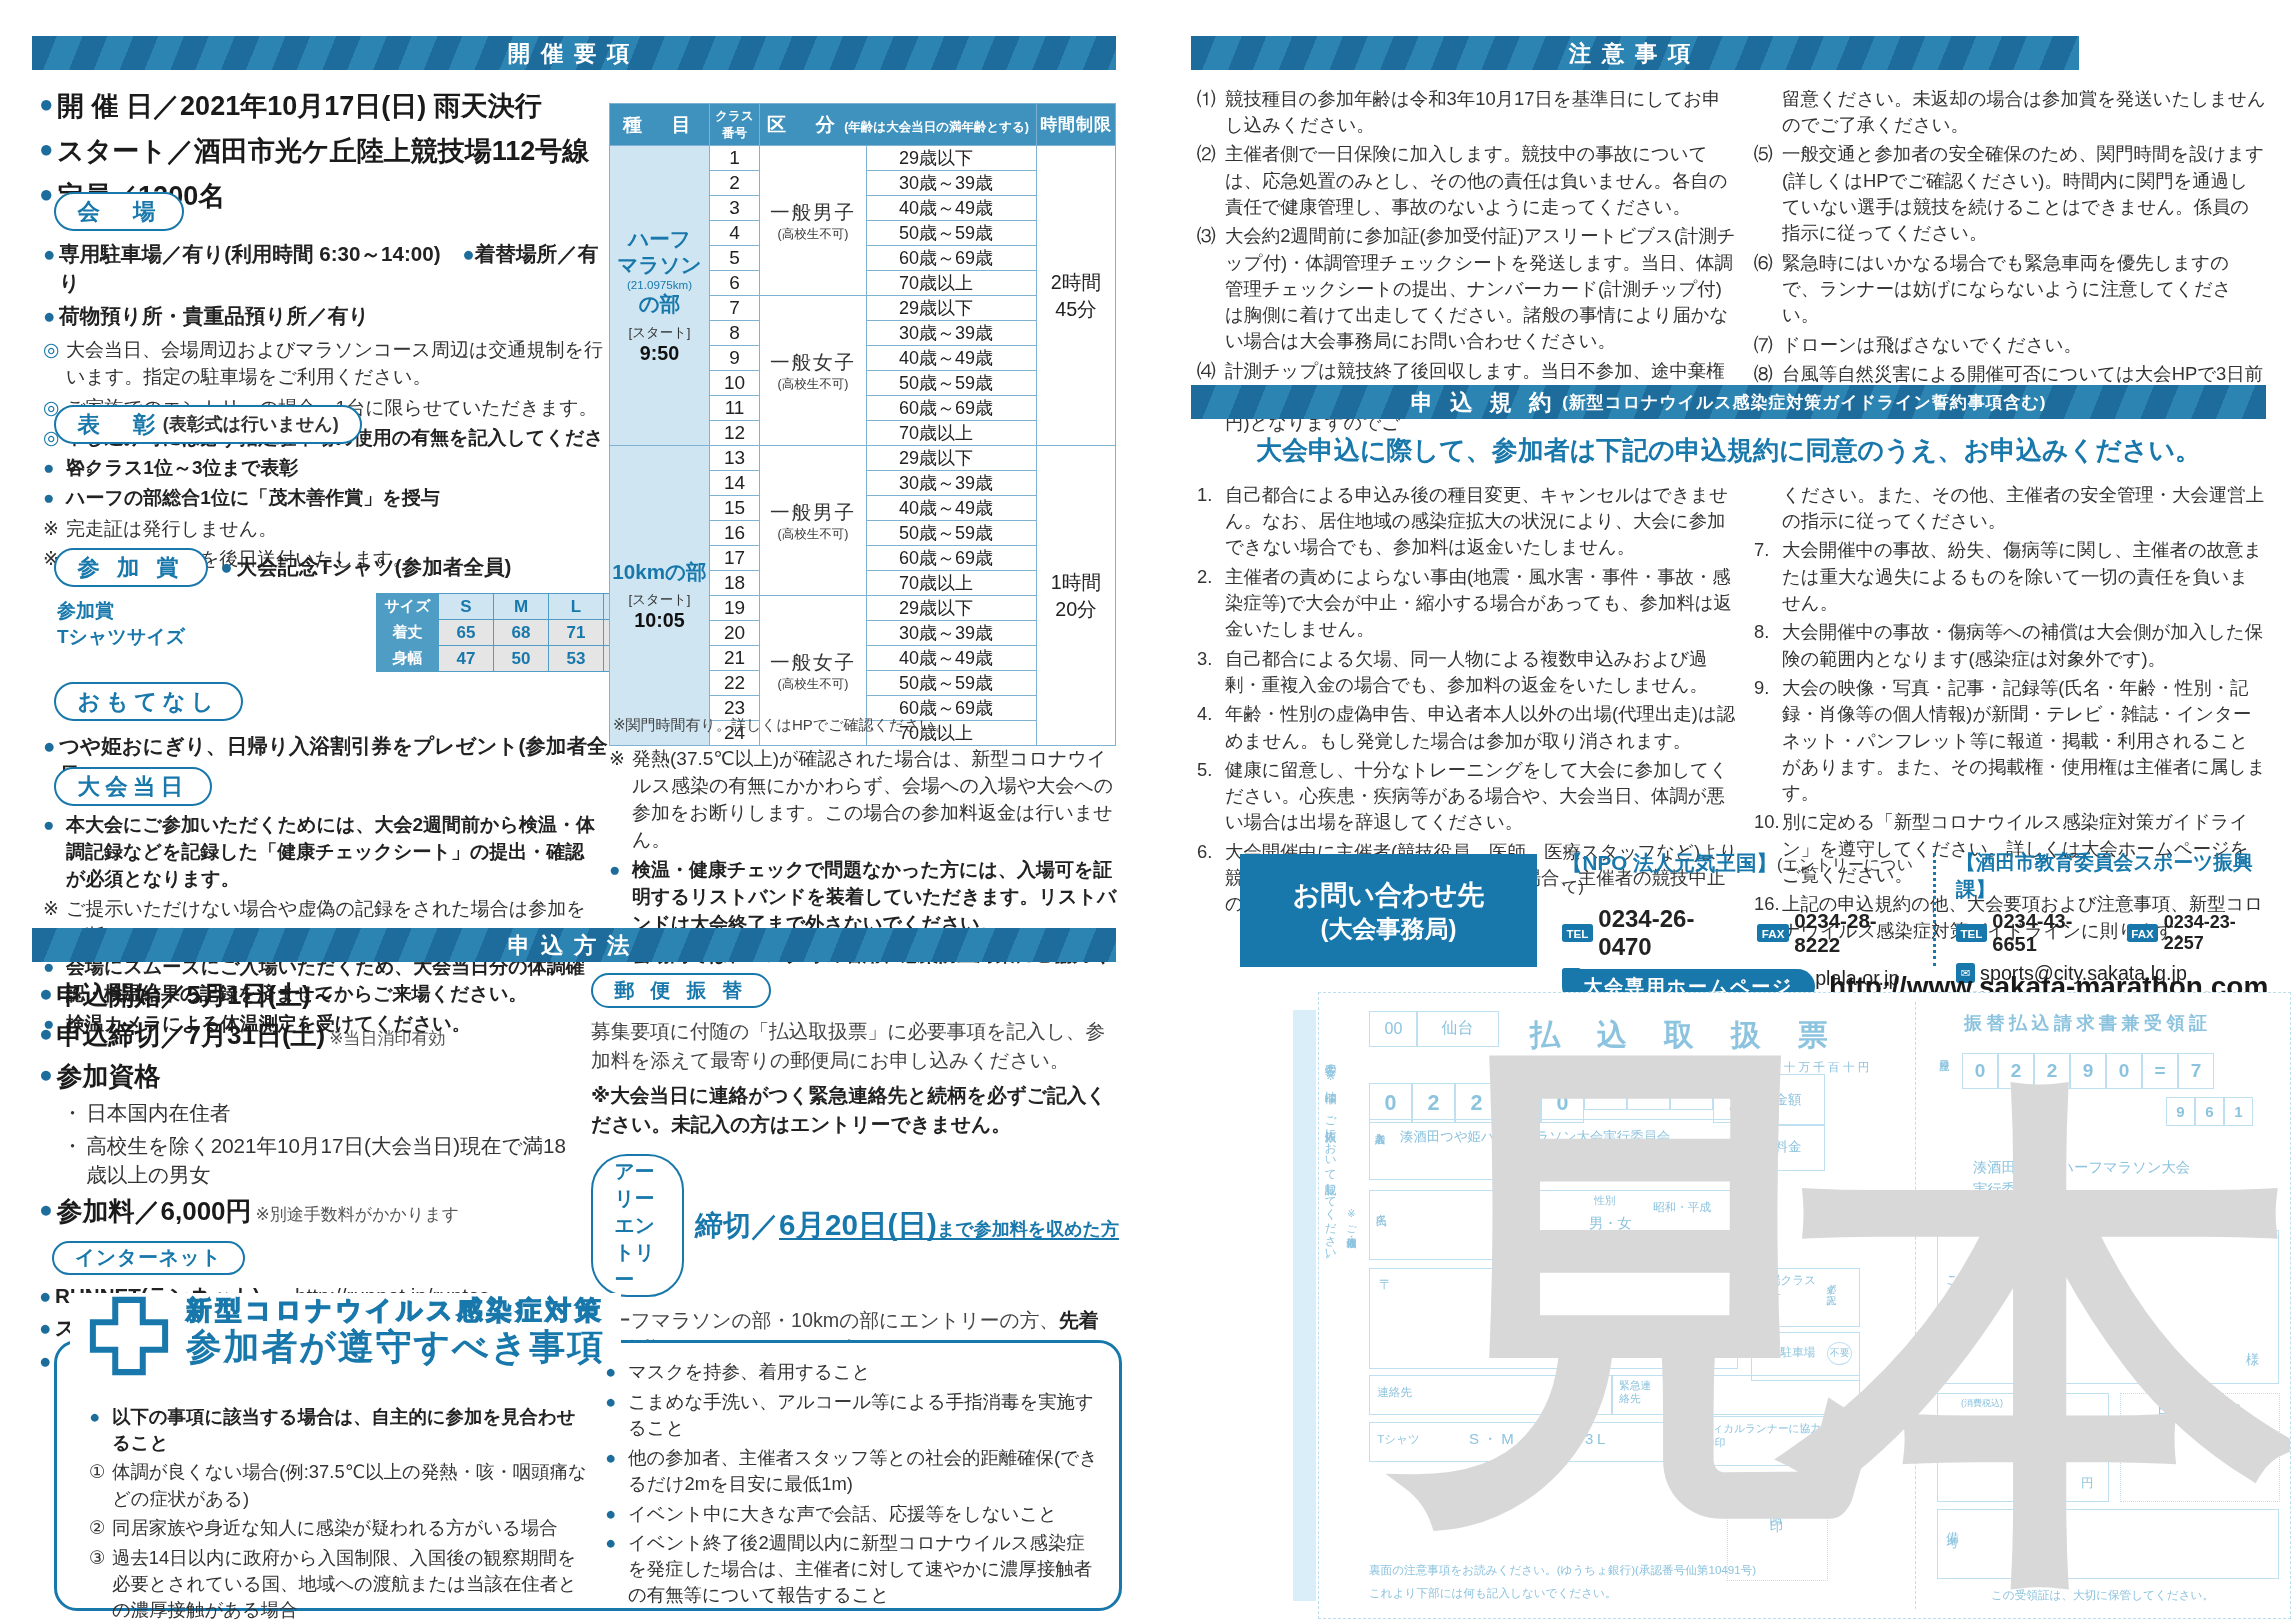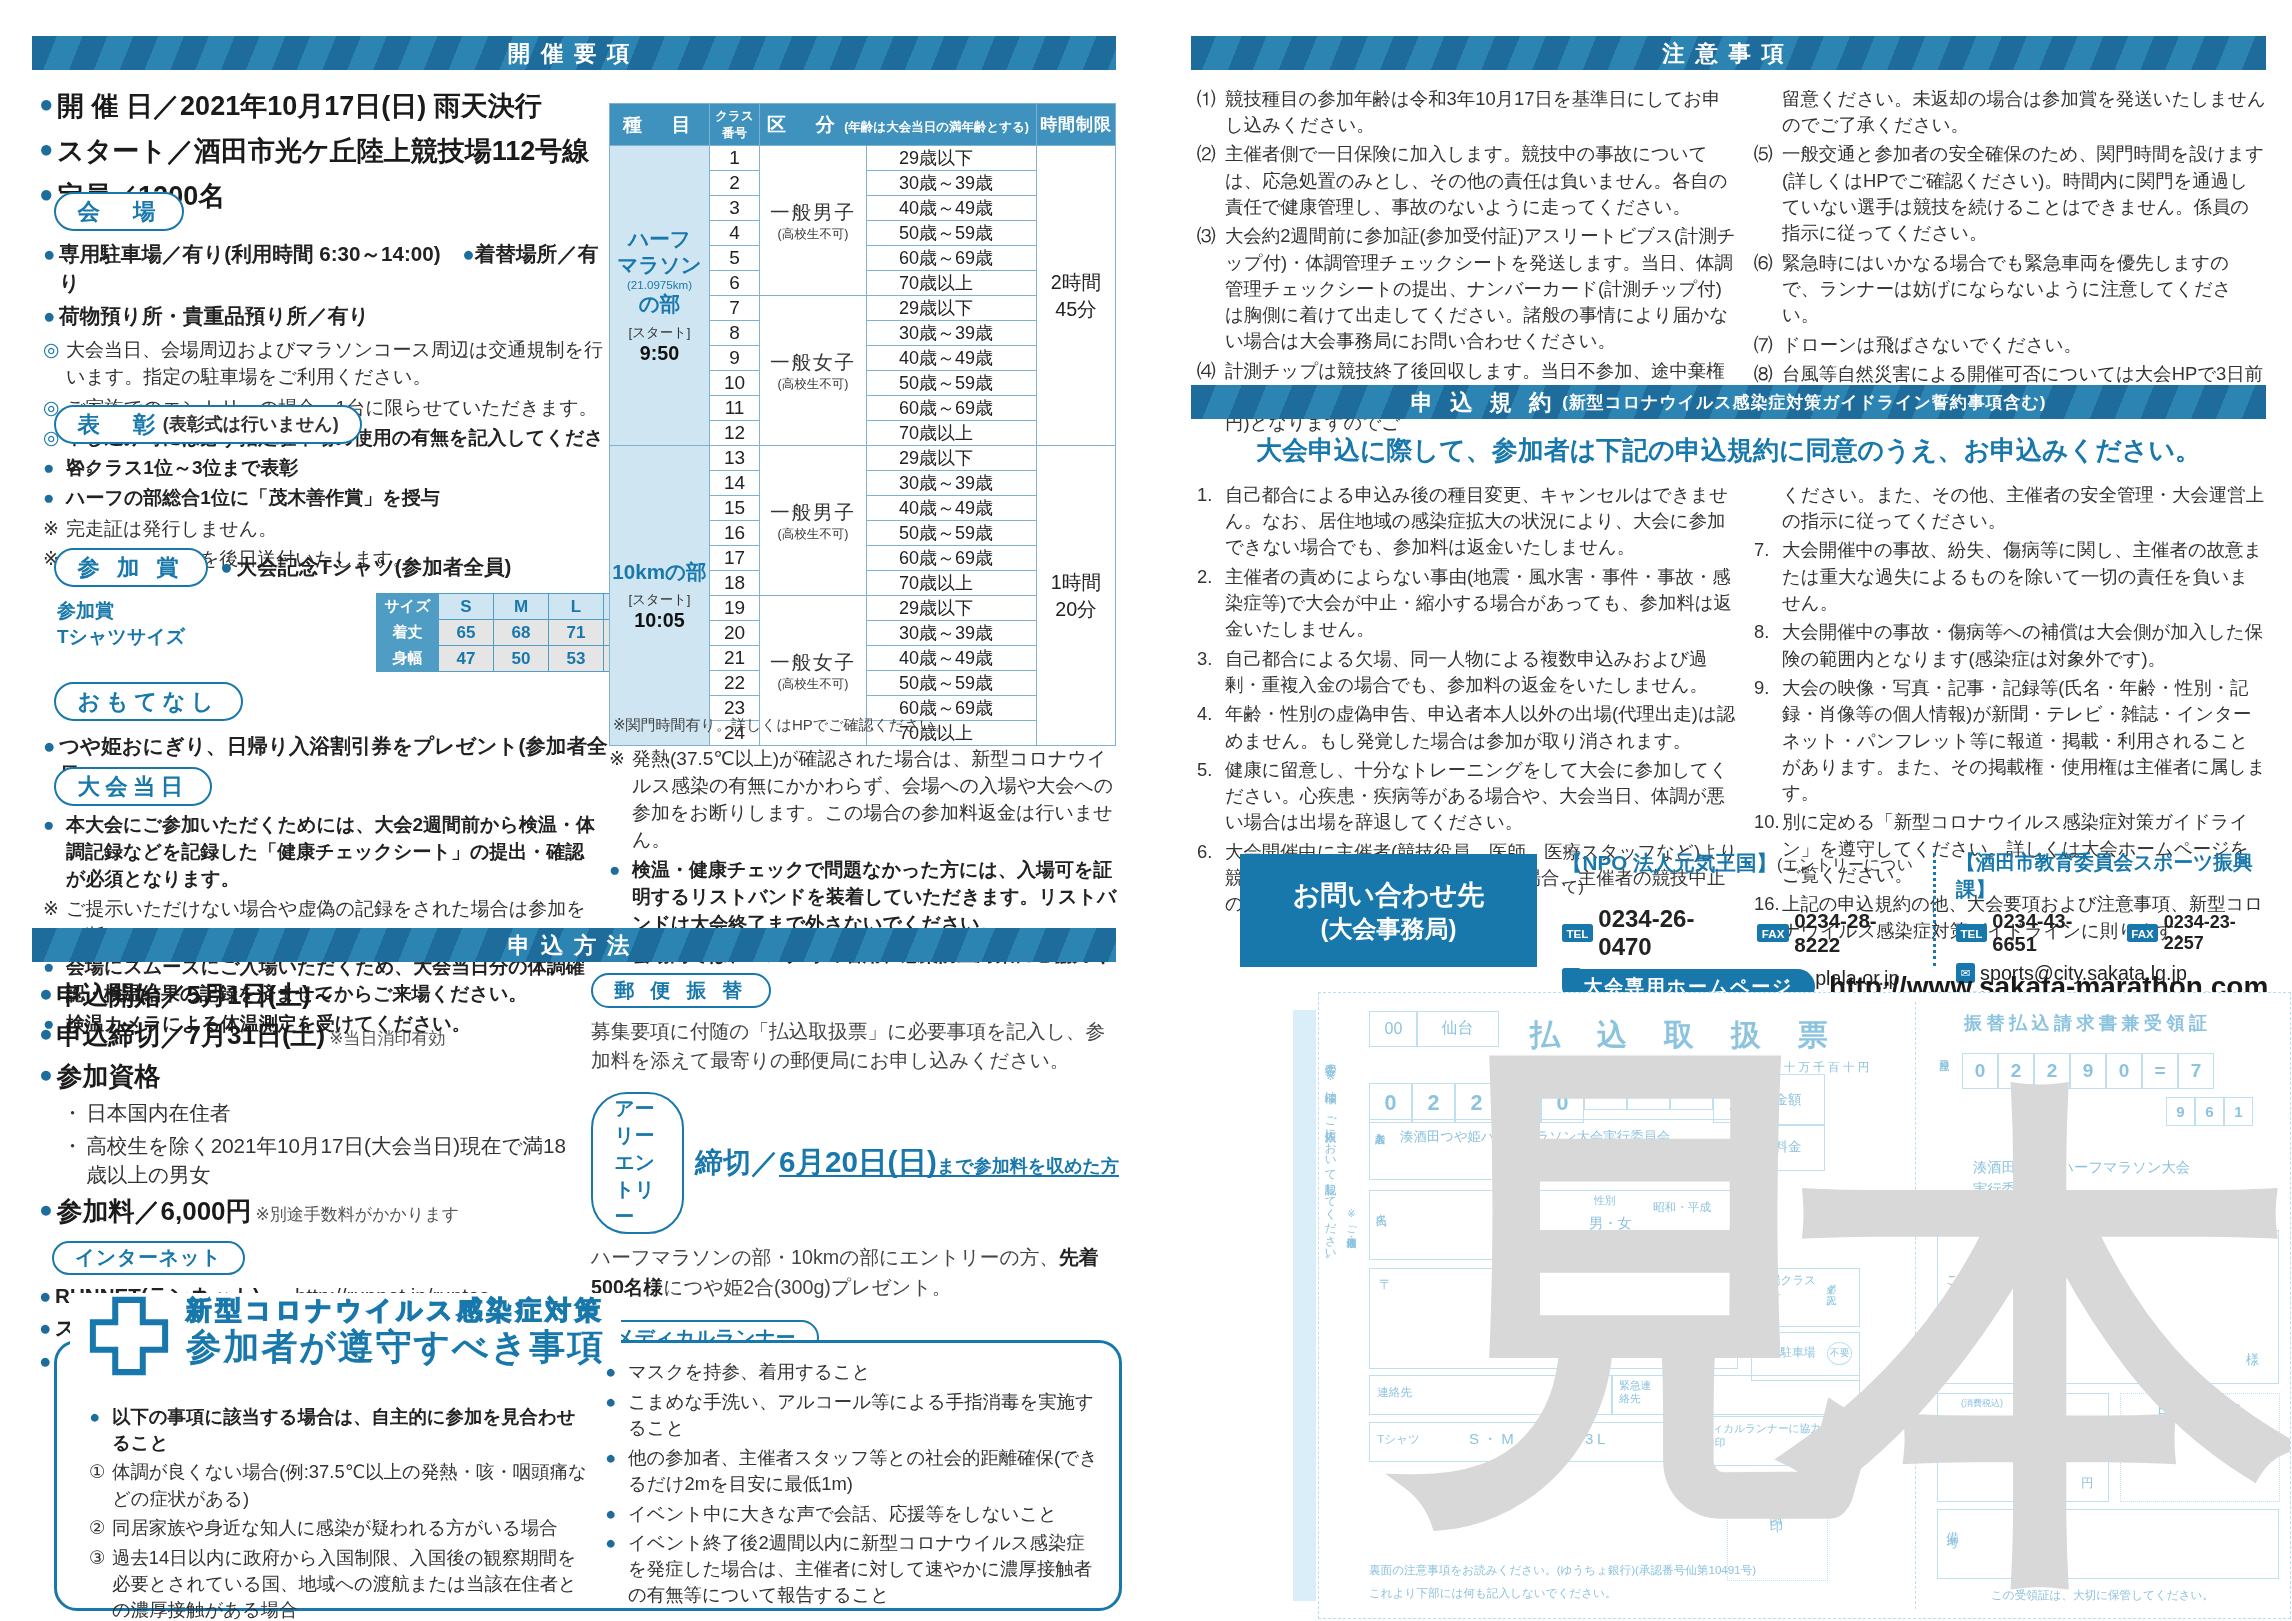--- a/index.html
+++ b/index.html
@@ -440,20 +440,21 @@
           <span class="m dot">●</span>
           <span style="font-weight:bold;color:#222;width:240px;flex:0 0 auto;">LAWSON DO! SPORTS</span>
           <span>https://do.l-tike.com</span>
         </div>
     </div>
   </div>
 
   <div class="abs" style="left:591px;top:973px;width:528px;">
     <div><span class="pill" style="font-size:19.7px;">郵 便 振 替</span></div>
     <div style="font-size:19.7px;line-height:1.5;margin-top:9px;color:#444;">募集要項に付随の「払込取扱票」に必要事項を記入し、参加料を添えて最寄りの郵便局にお申し込みください。</div>
+    <div style="font-size:19.7px;line-height:1.45;margin-top:5.4px;font-weight:bold;color:#222;">※大会当日に連絡がつく緊急連絡先と続柄を必ずご記入ください。未記入の方はエントリーできません。</div>
     <div style="margin-top:16px;display:flex;align-items:center;gap:10.7px;">
       <span class="pill" style="font-size:19.7px;letter-spacing:0;">アーリーエントリー</span>
       <span style="white-space:nowrap;"><span class="blue" style="font-size:28px;font-weight:bold;">締切／</span><span style="border-bottom:2.7px solid #1878ab;"><span class="blue" style="font-size:29.6px;font-weight:bold;">6月20日(日)</span><span class="blue" style="font-size:18px;font-weight:bold;">まで参加料を収めた方</span></span></span>
     </div>
     <div style="font-size:19.7px;line-height:1.5;margin-top:9px;color:#444;">
       <span>ハーフマラソンの部・10kmの部にエントリーの方、</span><span style="font-weight:bold;color:#222;">先着500名様</span><span>につや姫2合(300g)プレゼント。</span>
     </div>
     <div style="margin-top:18px;"><span class="pill" style="font-size:19.7px;letter-spacing:0;">メディカルランナー</span></div>
     <div style="font-size:19.7px;line-height:1.5;margin-top:9px;color:#444;">
       <span>ボランティアとして救護活動の補助をしていただく「メディカルランナー」を募集します。</span><span style="font-weight:bold;color:#222;">医師免許、救急救命士免許をお持ちの参加者</span><span>でご協力いただける方は指定の欄に〇印をご記入ください。</span>
@@ -507,21 +508,21 @@
           <span class="m dot">●</span>
           <span class="t">イベント中に大きな声で会話、応援等をしないこと</span>
         </div>
         <div class="li">
           <span class="m dot">●</span>
           <span class="t">イベント終了後2週間以内に新型コロナウイルス感染症を発症した場合は、主催者に対して速やかに濃厚接触者の有無等について報告すること</span>
         </div>
       </div>
   </div>
 
-  <div class="bar" style="left:1191px;top:36px;width:1075px;justify-content:center;">
+  <div class="bar" style="left:1191px;top:36px;width:888px;justify-content:center;">
     <span class="bt">注意事項</span>
   </div>
   <div class="abs f20 mw30" style="left:1197px;top:82px;width:541px;">
       <div class="li">
         <span class="m">⑴</span>
         <span class="t">競技種目の参加年齢は令和3年10月17日を基準日にしてお申し込みください。</span>
       </div>
       <div class="li">
         <span class="m">⑵</span>
         <span class="t">主催者側で一日保険に加入します。競技中の事故については、応急処置のみとし、その他の責任は負いません。各自の責任で健康管理し、事故のないように走ってください。</span>

